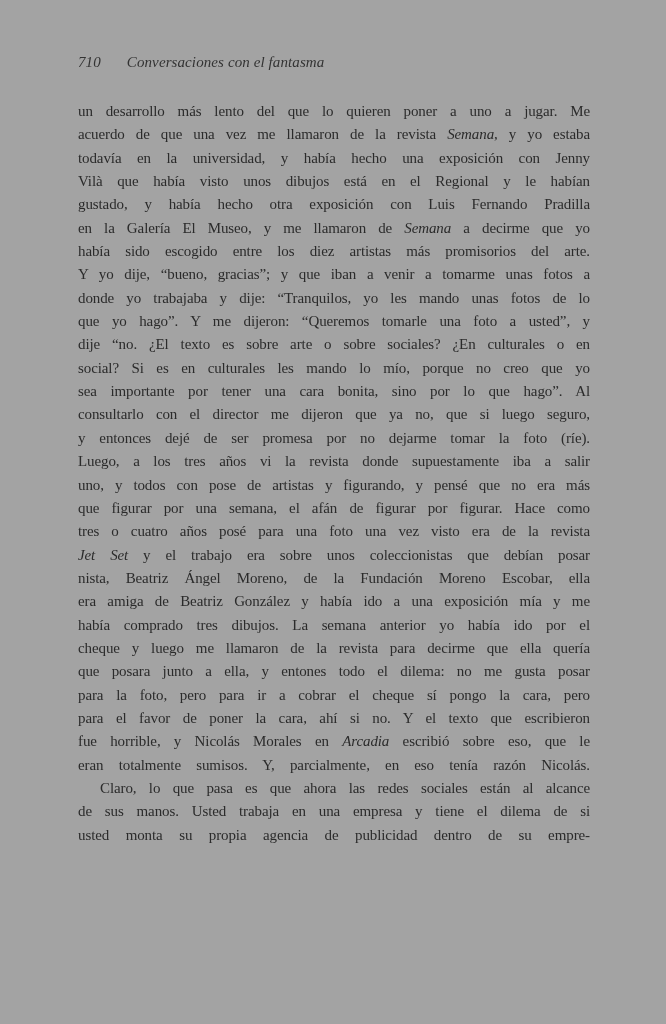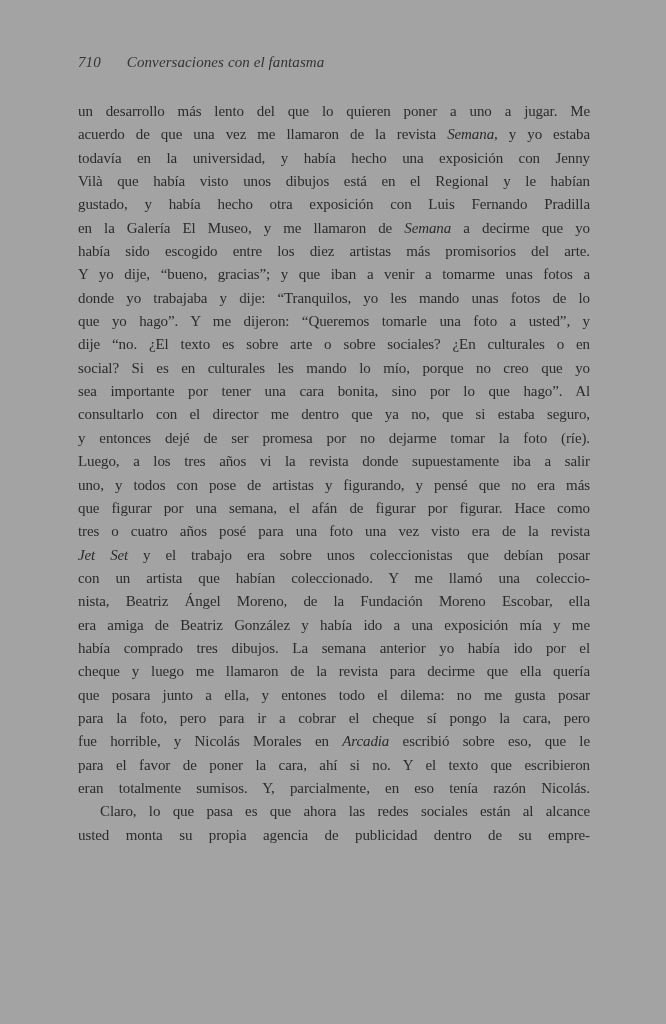--- a/index.html
+++ b/index.html
@@ -79,33 +79,33 @@
       <div class="line"><span>Vilà que había visto unos dibujos está en el Regional y le habían</span></div>
       <div class="line"><span>gustado, y había hecho otra exposición con Luis Fernando Pradilla</span></div>
       <div class="line"><span>en la Galería El Museo, y me llamaron de </span><em>Semana</em><span> a decirme que yo</span></div>
       <div class="line"><span>había sido escogido entre los diez artistas más promisorios del arte.</span></div>
       <div class="line"><span>Y yo dije, “bueno, gracias”; y que iban a venir a tomarme unas fotos a</span></div>
       <div class="line"><span>donde yo trabajaba y dije: “Tranquilos, yo les mando unas fotos de lo</span></div>
       <div class="line"><span>que yo hago”. Y me dijeron: “Queremos tomarle una foto a usted”, y</span></div>
       <div class="line"><span>dije “no. ¿El texto es sobre arte o sobre sociales? ¿En culturales o en</span></div>
       <div class="line"><span>social? Si es en culturales les mando lo mío, porque no creo que yo</span></div>
       <div class="line"><span>sea importante por tener una cara bonita, sino por lo que hago”. Al</span></div>
-      <div class="line"><span>consultarlo con el director me dentro que ya no, que si estaba seguro,</span></div>
+      <div class="line"><span>consultarlo con el director me dijeron que ya no, que si luego seguro,</span></div>
       <div class="line"><span>y entonces dejé de ser promesa por no dejarme tomar la foto (ríe).</span></div>
       <div class="line"><span>Luego, a los tres años vi la revista donde supuestamente iba a salir</span></div>
       <div class="line"><span>uno, y todos con pose de artistas y figurando, y pensé que no era más</span></div>
       <div class="line"><span>que figurar por una semana, el afán de figurar por figurar. Hace como</span></div>
       <div class="line"><span>tres o cuatro años posé para una foto una vez visto era de la revista</span></div>
       <div class="line"><em>Jet Set</em><span> y el trabajo era sobre unos coleccionistas que debían posar</span></div>
-      <div class="line"><span>con un artista que habían coleccionado. Y me llamó una coleccio-</span></div>
       <div class="line"><span>nista, Beatriz Ángel Moreno, de la Fundación Moreno Escobar, ella</span></div>
       <div class="line"><span>era amiga de Beatriz González y había ido a una exposición mía y me</span></div>
       <div class="line"><span>había comprado tres dibujos. La semana anterior yo había ido por el</span></div>
       <div class="line"><span>cheque y luego me llamaron de la revista para decirme que ella quería</span></div>
       <div class="line"><span>que posara junto a ella, y entones todo el dilema: no me gusta posar</span></div>
       <div class="line"><span>para la foto, pero para ir a cobrar el cheque sí pongo la cara, pero</span></div>
+      <div class="line"><span>para el favor de poner la cara, ahí si no. Y el texto que escribieron</span></div>
       <div class="line"><span>fue horrible, y Nicolás Morales en </span><em>Arcadia</em><span> escribió sobre eso, que le</span></div>
-      <div class="line"><span>para el favor de poner la cara, ahí si no. Y el texto que escribieron</span></div>
       <div class="line"><span>eran totalmente sumisos. Y, parcialmente, en eso tenía razón Nicolás.</span></div>
       <div class="line indent"><span>Claro, lo que pasa es que ahora las redes sociales están al alcance</span></div>
+      <div class="line"><span>de sus manos. Usted trabaja en una empresa y tiene el dilema de si</span></div>
       <div class="line"><span>usted monta su propia agencia de publicidad dentro de su empre-</span></div>
     </div>
 </div>
 
 </body></html>

